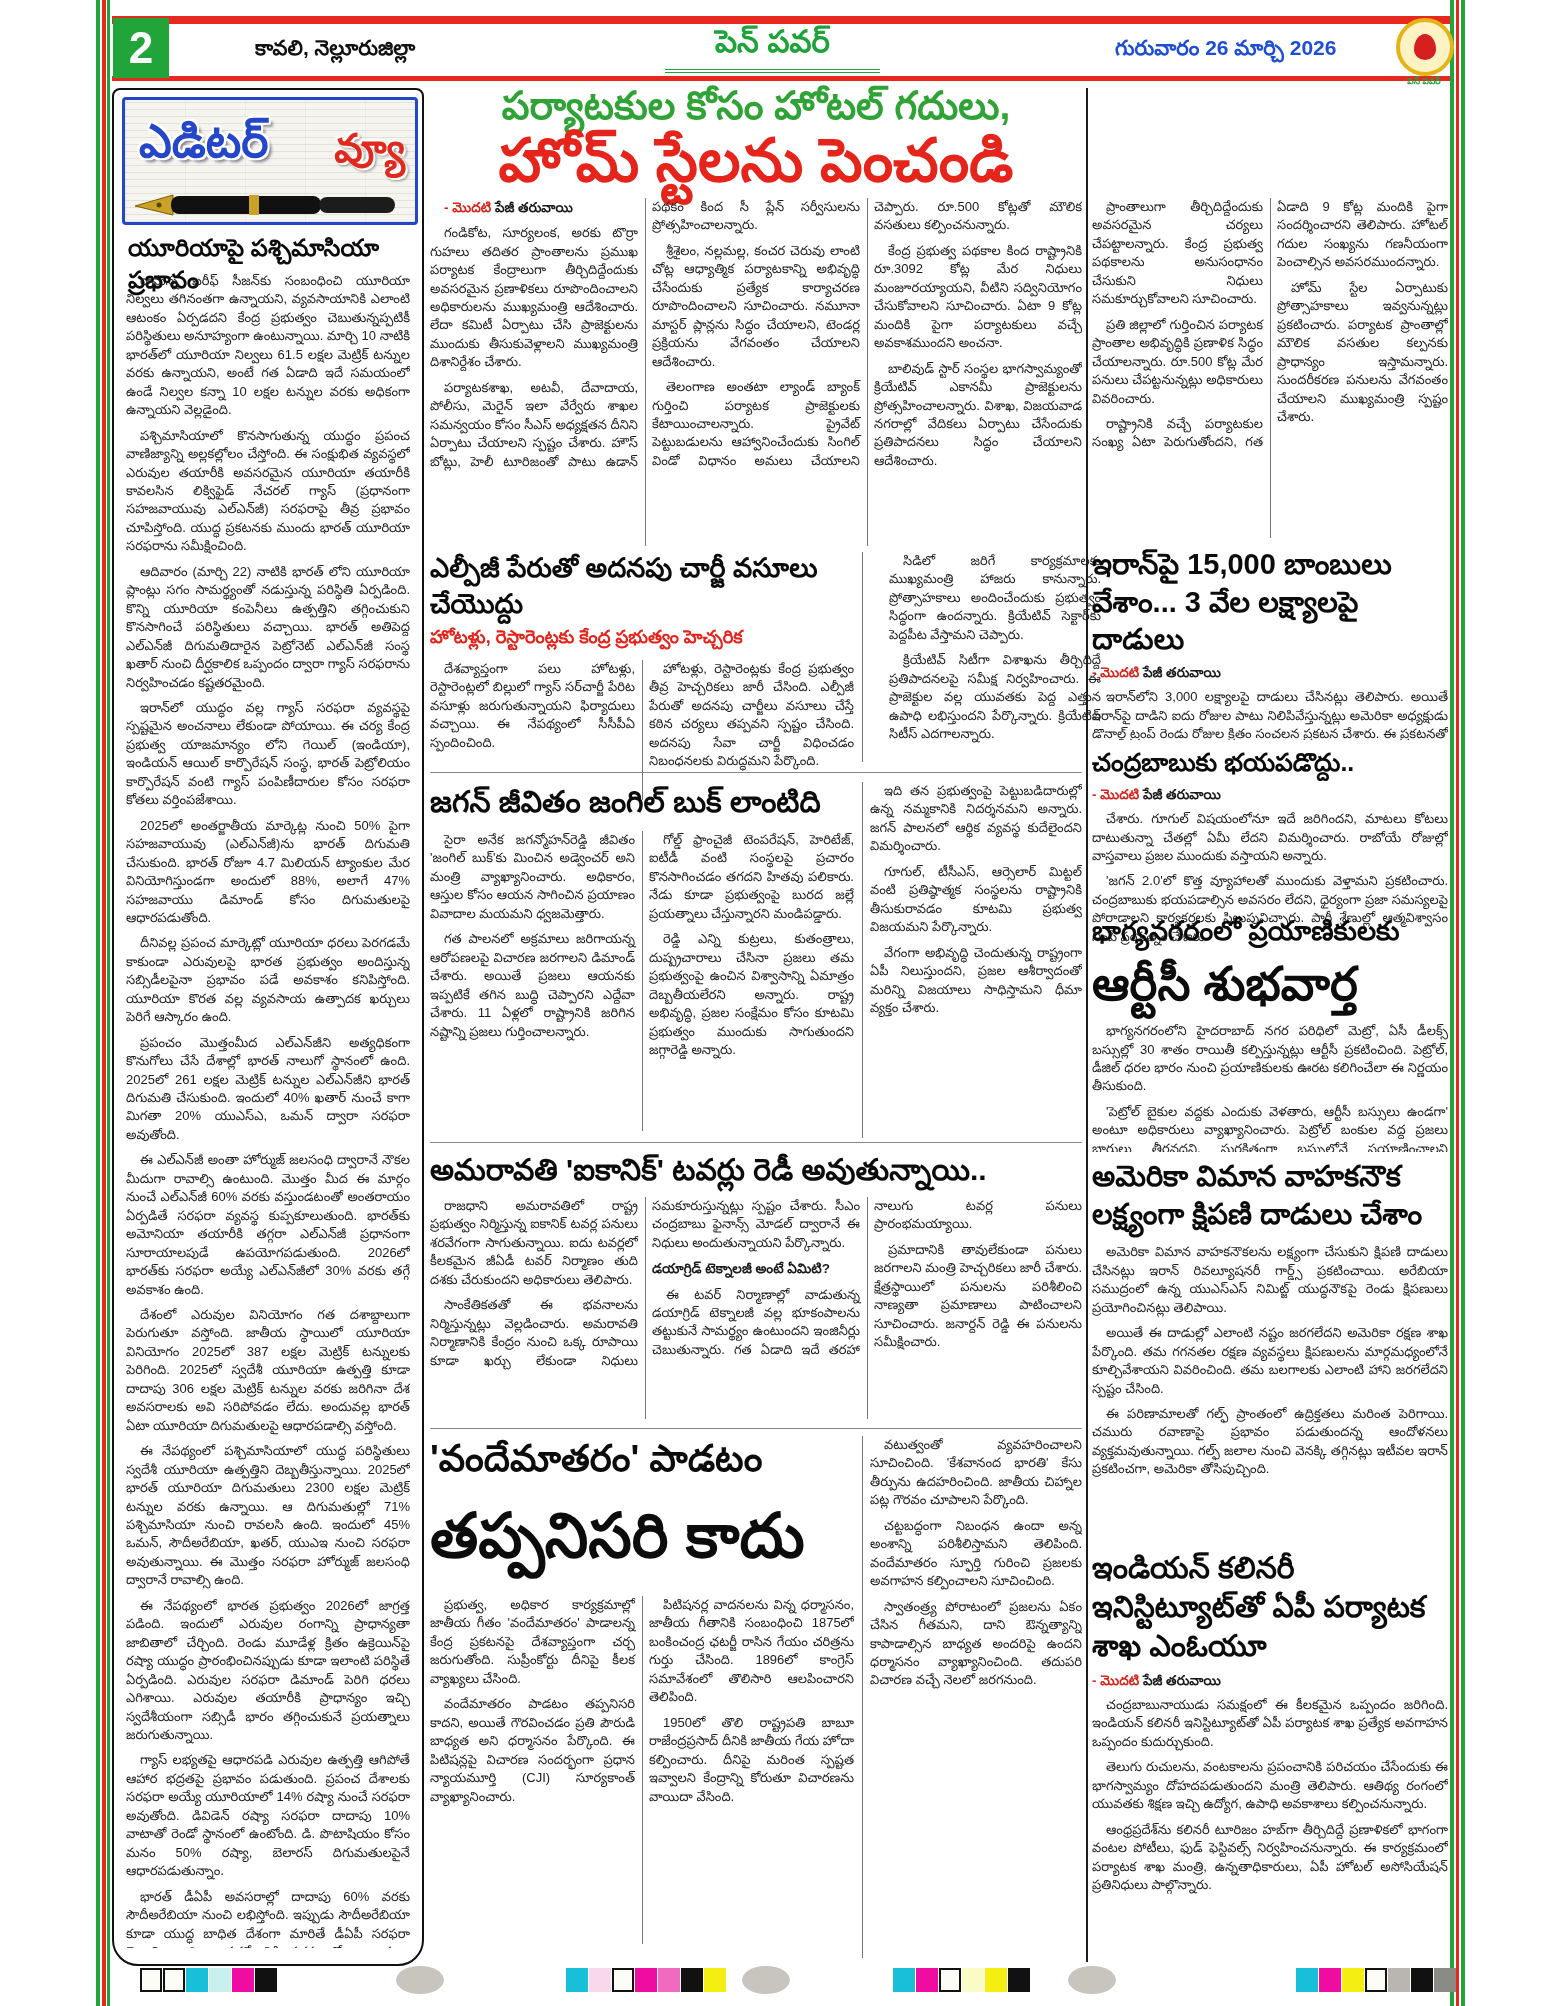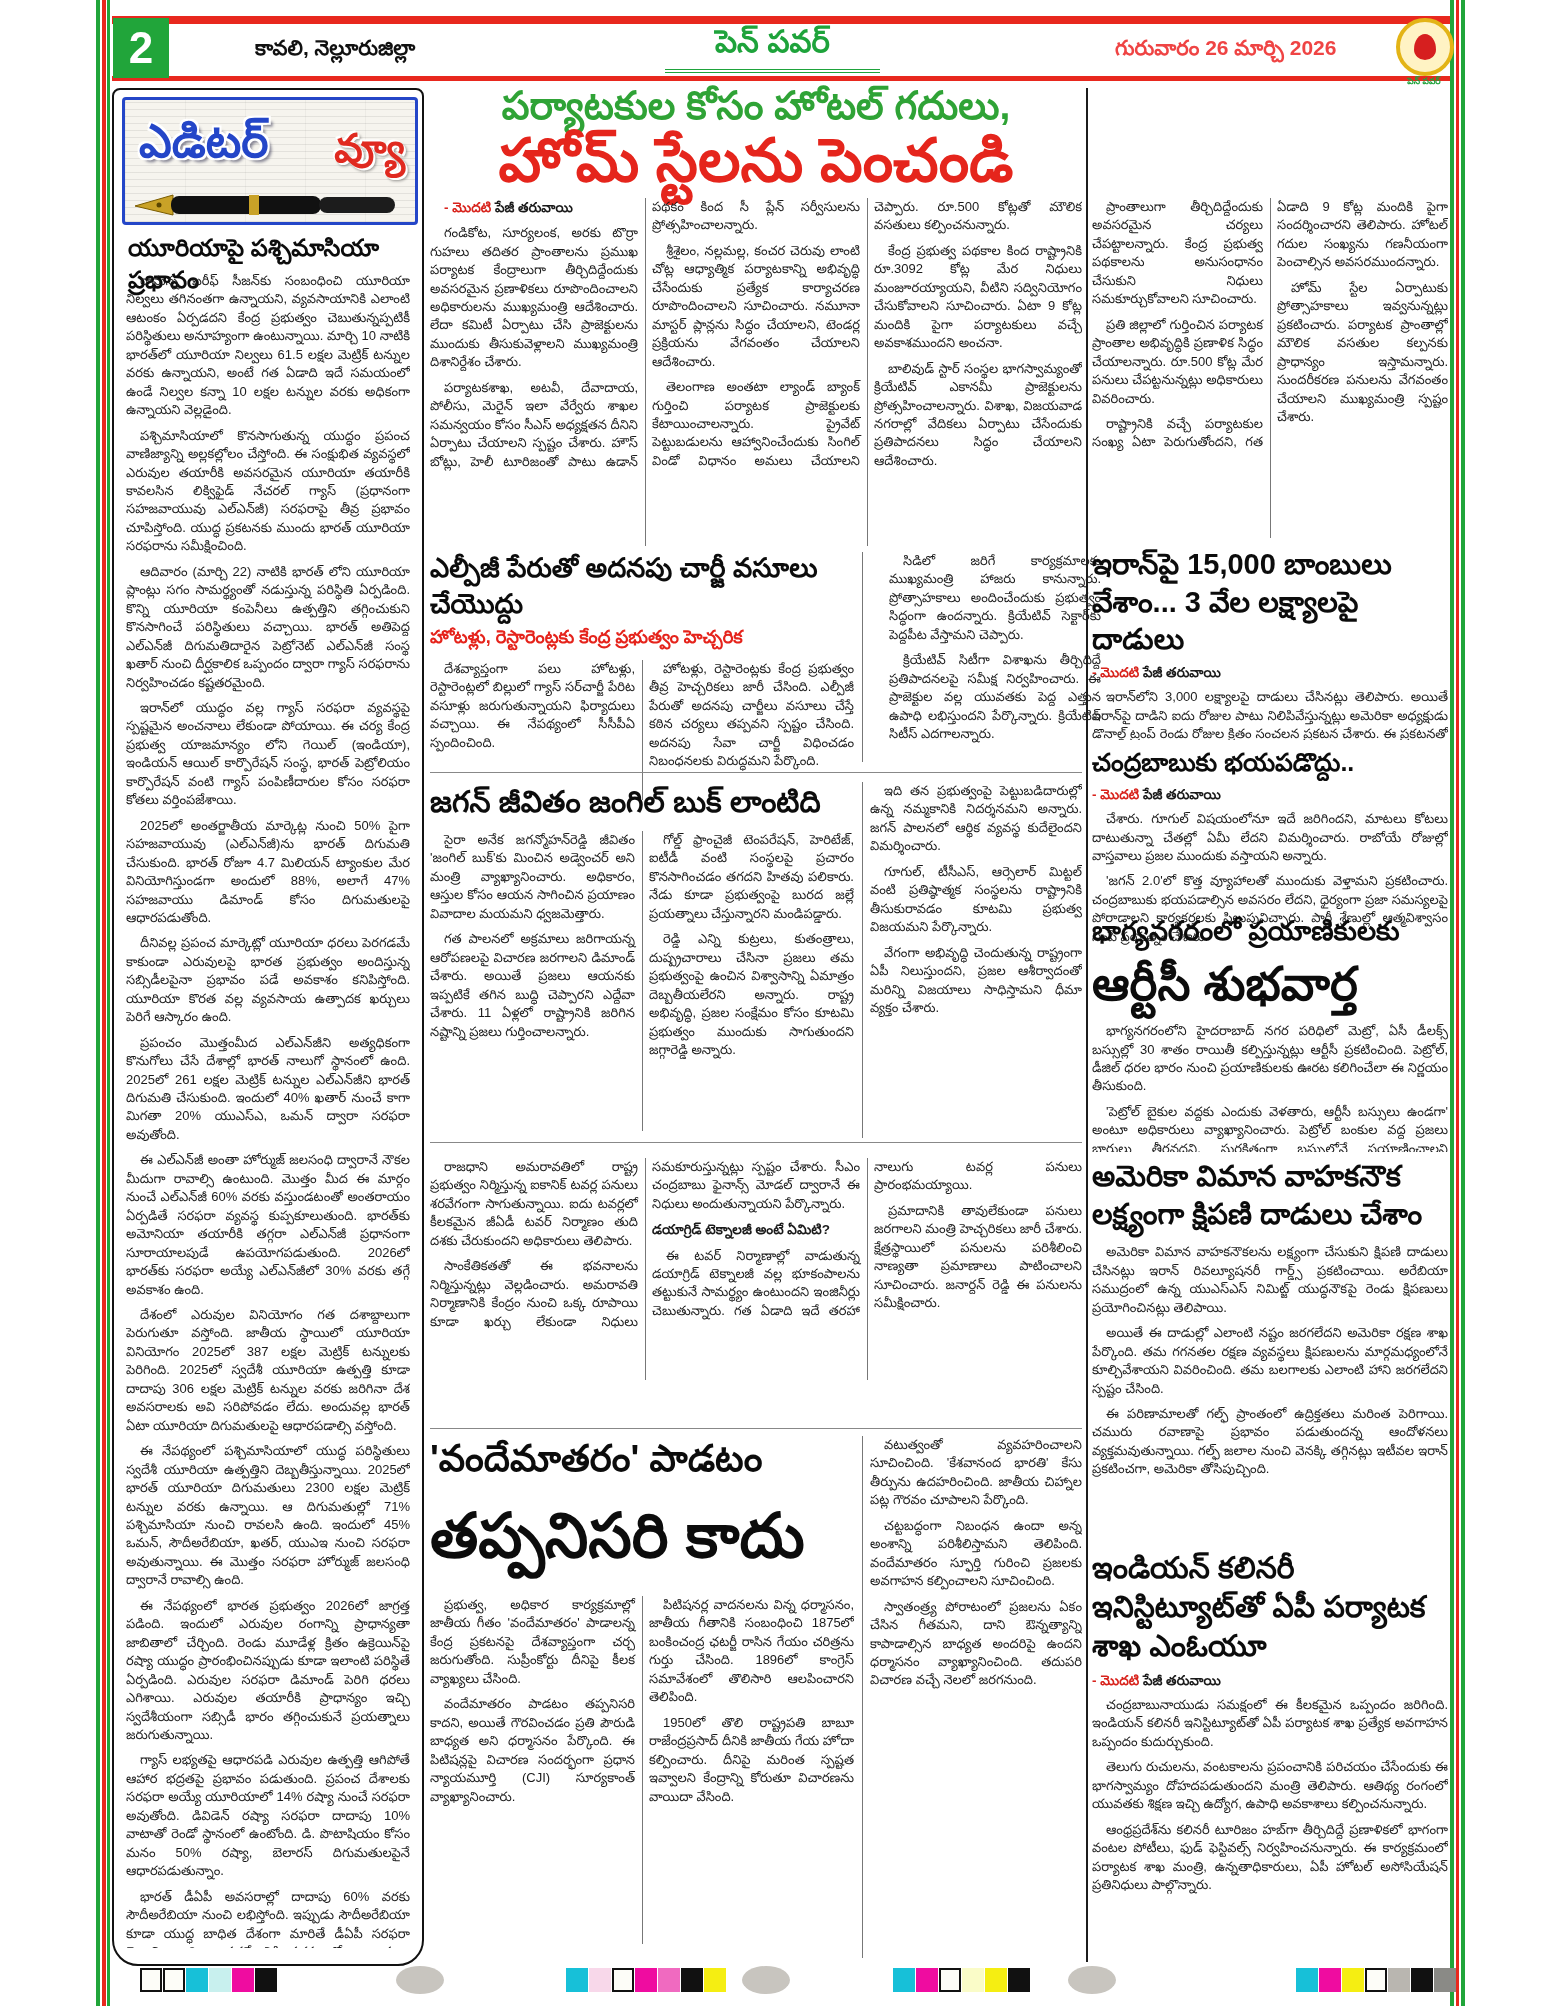--- a/index.html
+++ b/index.html
@@ -6,21 +6,21 @@
   #page{position:relative;width:1550px;height:2006px;background:#fff;overflow:hidden;
         font-family:"Liberation Sans","DejaVu Sans",sans-serif;color:#1a1a1a;}
   .abs{position:absolute;}
   .stripe{position:absolute;top:0;height:2006px;}
   .redbar{position:absolute;background:#e8281e;}
   .pgnum{background:#21a53a;color:#fff;font-weight:900;font-size:44px;display:flex;
          align-items:center;justify-content:center;}
   .loc{font-weight:700;font-size:21px;color:#111;}
   .masthead{color:#1ea33b;font-weight:900;font-size:31px;text-align:center;
             border-bottom:4px double #1ea33b;padding-bottom:2px;}
-  .date{font-weight:800;font-size:21px;color:#ef4444;}
+  .date{font-weight:800;font-size:21px;color:#1d4ed8;}
   .logo-circ{width:50px;height:50px;border-radius:50%;background:#fff3c4;
              border:4px solid #e3b416;display:flex;align-items:center;justify-content:center;}
   .logo-dot{width:22px;height:26px;background:#d61f1f;border-radius:50% 50% 50% 50%/60% 60% 40% 40%;}
   .logo-cap{font-size:9px;font-weight:700;color:#1ea33b;text-align:center;}
   .leftbox{border:2.5px solid #111;border-radius:8px 8px 26px 26px;background:#fff;}
   .edlogo{position:absolute;left:8px;top:7px;width:290px;height:122px;border:3px solid #2446c8;
           border-radius:4px;overflow:hidden;
           background:
            repeating-linear-gradient(0deg, rgba(60,60,60,.10) 0 1px, transparent 1px 7px),
            repeating-linear-gradient(90deg, rgba(60,60,60,.05) 0 1px, transparent 1px 60px),
@@ -148,20 +148,21 @@
   </div>
   <div class="vline" style="left:862px;top:782px;width:1px;height:356px;background:#777;"></div>
   <div class="txt" style="position:absolute;left:870px;top:782px;width:212px;height:356px;">
       <p>ఇది తన ప్రభుత్వంపై పెట్టుబడిదారుల్లో ఉన్న నమ్మకానికి నిదర్శనమని అన్నారు. జగన్ పాలనలో ఆర్థిక వ్యవస్థ కుదేలైందని విమర్శించారు.</p>
       <p>గూగుల్, టీసీఎస్, ఆర్సెలార్ మిట్టల్ వంటి ప్రతిష్ఠాత్మక సంస్థలను రాష్ట్రానికి తీసుకురావడం కూటమి ప్రభుత్వ విజయమని పేర్కొన్నారు.</p>
       <p>వేగంగా అభివృద్ధి చెందుతున్న రాష్ట్రంగా ఏపీ నిలుస్తుందని, ప్రజల ఆశీర్వాదంతో మరిన్ని విజయాలు సాధిస్తామని ధీమా వ్యక్తం చేశారు.</p>
     </div>
 
   <div class="hline" style="left:430px;top:1142px;width:652px;"></div>
   <div class="abs" style="left:430px;top:1150px;width:652px;">
+    <h2 class="head-30">అమరావతి 'ఐకానిక్' టవర్లు రెడీ అవుతున్నాయి..</h2>
     <div class="txt col3" style="margin-top:8px;height:222px;">
         <p>రాజధాని అమరావతిలో రాష్ట్ర ప్రభుత్వం నిర్మిస్తున్న ఐకానిక్ టవర్ల పనులు శరవేగంగా సాగుతున్నాయి. ఐదు టవర్లలో కీలకమైన జీఏడీ టవర్ నిర్మాణం తుది దశకు చేరుకుందని అధికారులు తెలిపారు.</p>
         <p>సాంకేతికతతో ఈ భవనాలను నిర్మిస్తున్నట్లు వెల్లడించారు. అమరావతి నిర్మాణానికి కేంద్రం నుంచి ఒక్క రూపాయి కూడా ఖర్చు లేకుండా నిధులు సమకూరుస్తున్నట్లు స్పష్టం చేశారు. సీఎం చంద్రబాబు ఫైనాన్స్ మోడల్ ద్వారానే ఈ నిధులు అందుతున్నాయని పేర్కొన్నారు.</p>
         <p class="subhead">డయాగ్రిడ్ టెక్నాలజీ అంటే ఏమిటి?</p>
         <p>ఈ టవర్ నిర్మాణాల్లో వాడుతున్న డయాగ్రిడ్ టెక్నాలజీ వల్ల భూకంపాలను తట్టుకునే సామర్థ్యం ఉంటుందని ఇంజినీర్లు చెబుతున్నారు. గత ఏడాది ఇదే తరహా నాలుగు టవర్ల పనులు ప్రారంభమయ్యాయి.</p>
         <p>ప్రమాదానికి తావులేకుండా పనులు జరగాలని మంత్రి హెచ్చరికలు జారీ చేశారు. క్షేత్రస్థాయిలో పనులను పరిశీలించి నాణ్యతా ప్రమాణాలు పాటించాలని సూచించారు. జనార్దన్ రెడ్డి ఈ పనులను సమీక్షించారు.</p>
       </div>
   </div>
 
   <div class="hline" style="left:430px;top:1428px;width:652px;"></div>

